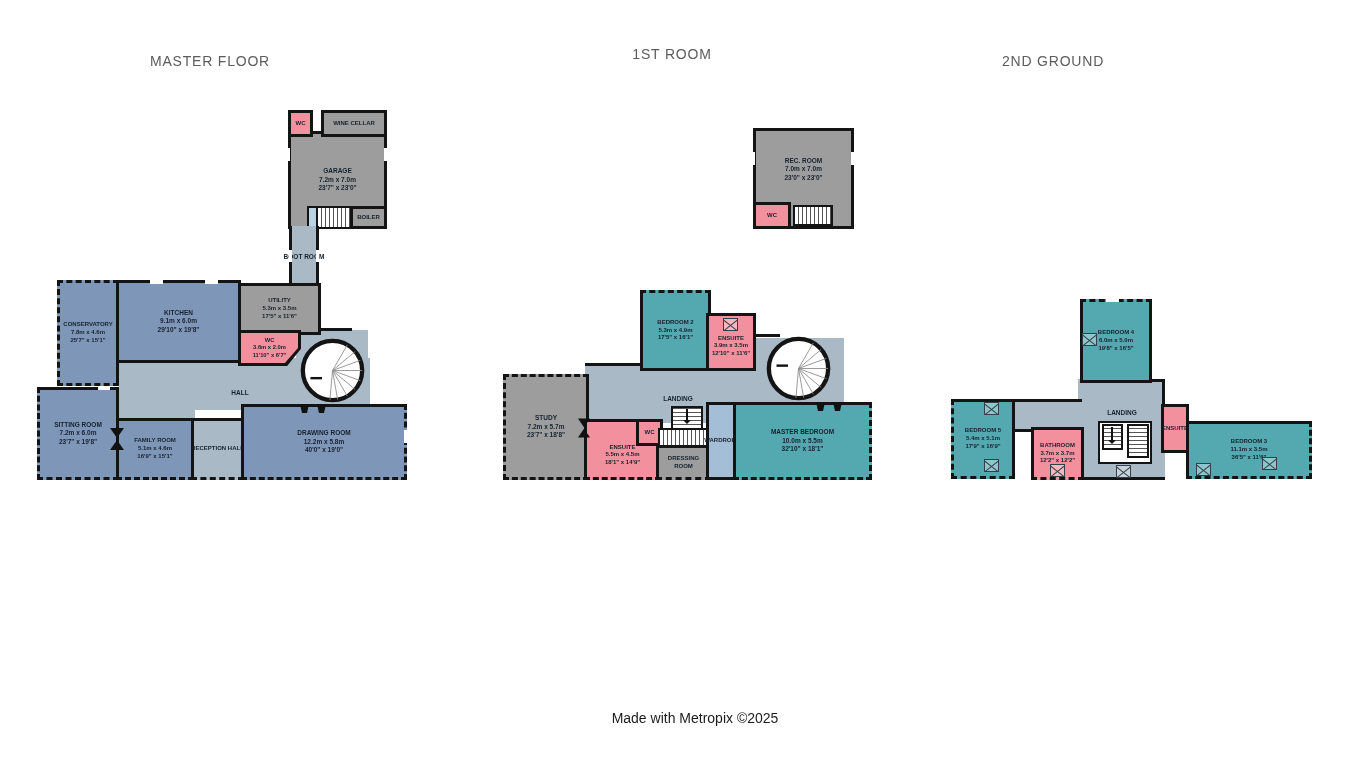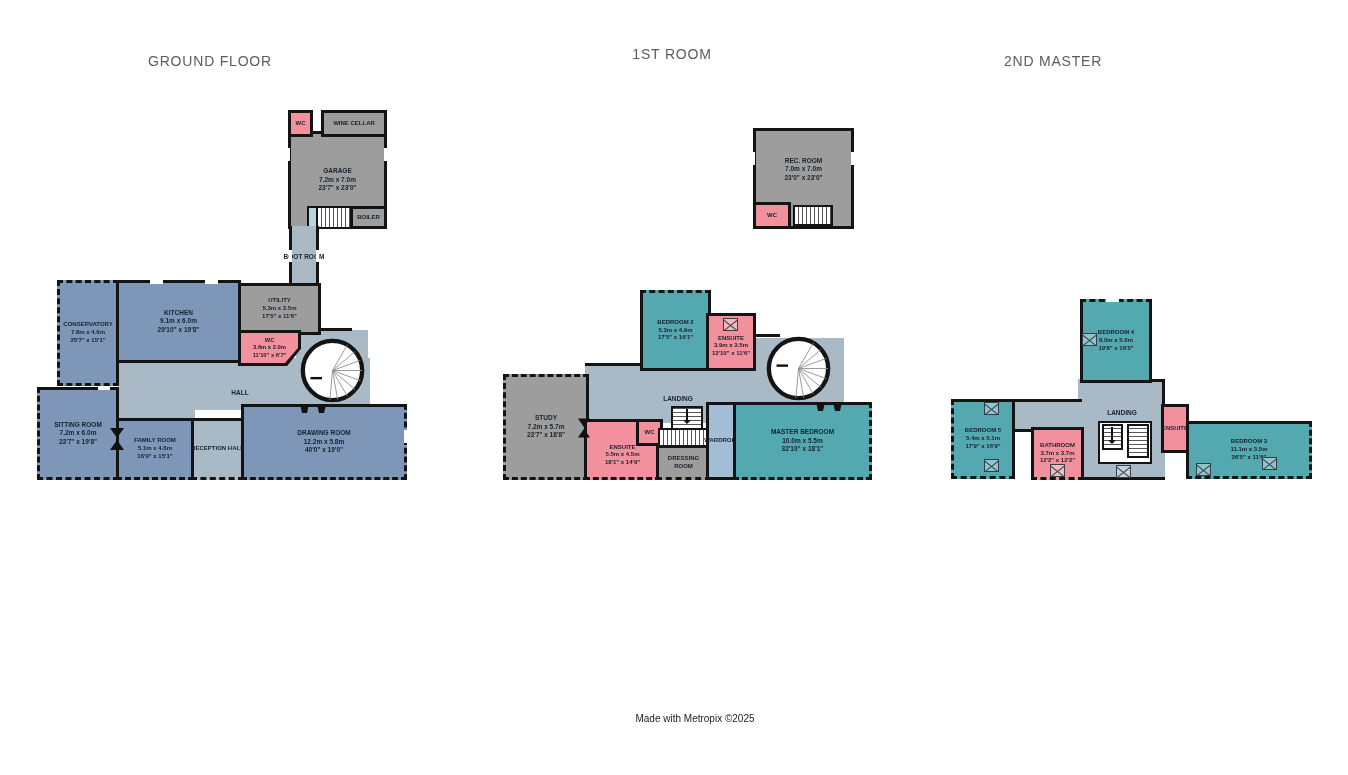--- a/index.html
+++ b/index.html
@@ -1,21 +1,21 @@
 <!DOCTYPE html>
 <html style="--wall: #141414; --room-blue: #7e97b8; --room-teal: #54a8b0; --room-gray: #9d9d9d; --room-pink: #f2919d; --circulation: #a9bac6; --wardrobe: #a5bed8; --stair-cell: #b9d3e2;"><head>
 <meta charset="utf-8">
 <style>
   html,body{margin:0;padding:0;background:#fff;}
   .canvas{position:relative;width:1348px;height:775px;background:#fff;overflow:hidden;
           font-family:"Liberation Sans",sans-serif;}
   .floor{position:absolute;inset:0;}
   .title{position:absolute;transform:translate(-50%,-50%);font-size:14px;color:#5c5c5c;
          letter-spacing:.8px;white-space:nowrap;}
-  .footer{position:absolute;transform:translate(-50%,-50%);font-size:10px;color:#1c1c1c;white-space:nowrap;}
+  .footer{position:absolute;transform:translate(-50%,-50%);font-size:14px;color:#1c1c1c;white-space:nowrap;}
   .area{position:absolute;background:var(--circulation);}
   .room{position:absolute;box-sizing:border-box;border:3px solid var(--wall);
         display:flex;align-items:center;justify-content:center;text-align:center;}
   .blue{background:var(--room-blue);} .teal{background:var(--room-teal);}
   .gray{background:var(--room-gray);} .pink{background:var(--room-pink);}
   .circ{background:var(--circulation);} .ward{background:var(--wardrobe);}
   .dl{border-left-style:dashed;} .dr{border-right-style:dashed;}
   .dt{border-top-style:dashed;} .db{border-bottom-style:dashed;}
   .lbl{font-weight:bold;font-size:6.5px;line-height:1.3;color:#16222e;white-space:nowrap;}
   .lbl span{display:block;}
@@ -43,21 +43,21 @@
        clip-path:polygon(0 0,100% 0,100% 50%,77% 100%,0 100%);}
   .pent-outer .lbl{position:relative;z-index:1;font-size:5.8px;}
   .spiral{position:absolute;}
 </style>
 </head>
 <body>
 
 <div class="canvas">
 
   <div class="floor">
-    <div class="title" style="left:210px;top:61px">GROUND FLOOR</div>
+    <div class="title" style="left:210px;top:61px">MASTER FLOOR</div>
 
     <div class="area" style="left:119px;top:358px;width:251px;height:52px"></div>
     <div class="area" style="left:119px;top:405px;width:76px;height:18px"></div>
     <div class="area" style="left:296px;top:330px;width:72px;height:78px"></div>
     <div class="wall" style="left:318px;top:328px;width:34px;height:3px"></div>
 
     <div class="room gray" style="left:288px;top:131px;width:99px;height:98px">
       <div class="lbl">
         <span>GARAGE</span>
         <span>7.2m x 7.0m</span>
@@ -278,21 +278,21 @@
       <polygon points="0,0 14,0 7,10" fill="#111"></polygon>
         <polygon points="0,22 14,22 7,12" fill="#111"></polygon>
     </svg>
     <svg class="spiral" style="left:816px;top:402px" width="26" height="9" viewBox="0 0 26 9">
       <polygon points="0,0 9,0 7,9 2,9" fill="#111"></polygon>
         <polygon points="17,0 26,0 24,9 19,9" fill="#111"></polygon>
     </svg>
   </div>
 
   <div class="floor">
-    <div class="title" style="left:1053px;top:61px">2ND MASTER</div>
+    <div class="title" style="left:1053px;top:61px">2ND GROUND</div>
 
     <div class="area" style="left:1078px;top:379px;width:87px;height:101px"></div>
     <div class="area" style="left:1010px;top:399px;width:72px;height:33px"></div>
     <div class="wall" style="left:1149px;top:379px;width:16px;height:3px"></div>
     <div class="wall" style="left:1162px;top:379px;width:3px;height:28px"></div>
     <div class="wall" style="left:1010px;top:399px;width:72px;height:3px"></div>
     <div class="wall" style="left:1008px;top:429px;width:26px;height:3px"></div>
     <div class="wall" style="left:1078px;top:477px;width:87px;height:3px"></div>
 
     <div class="room teal dt" style="left:1080px;top:299px;width:72px;height:84px">

